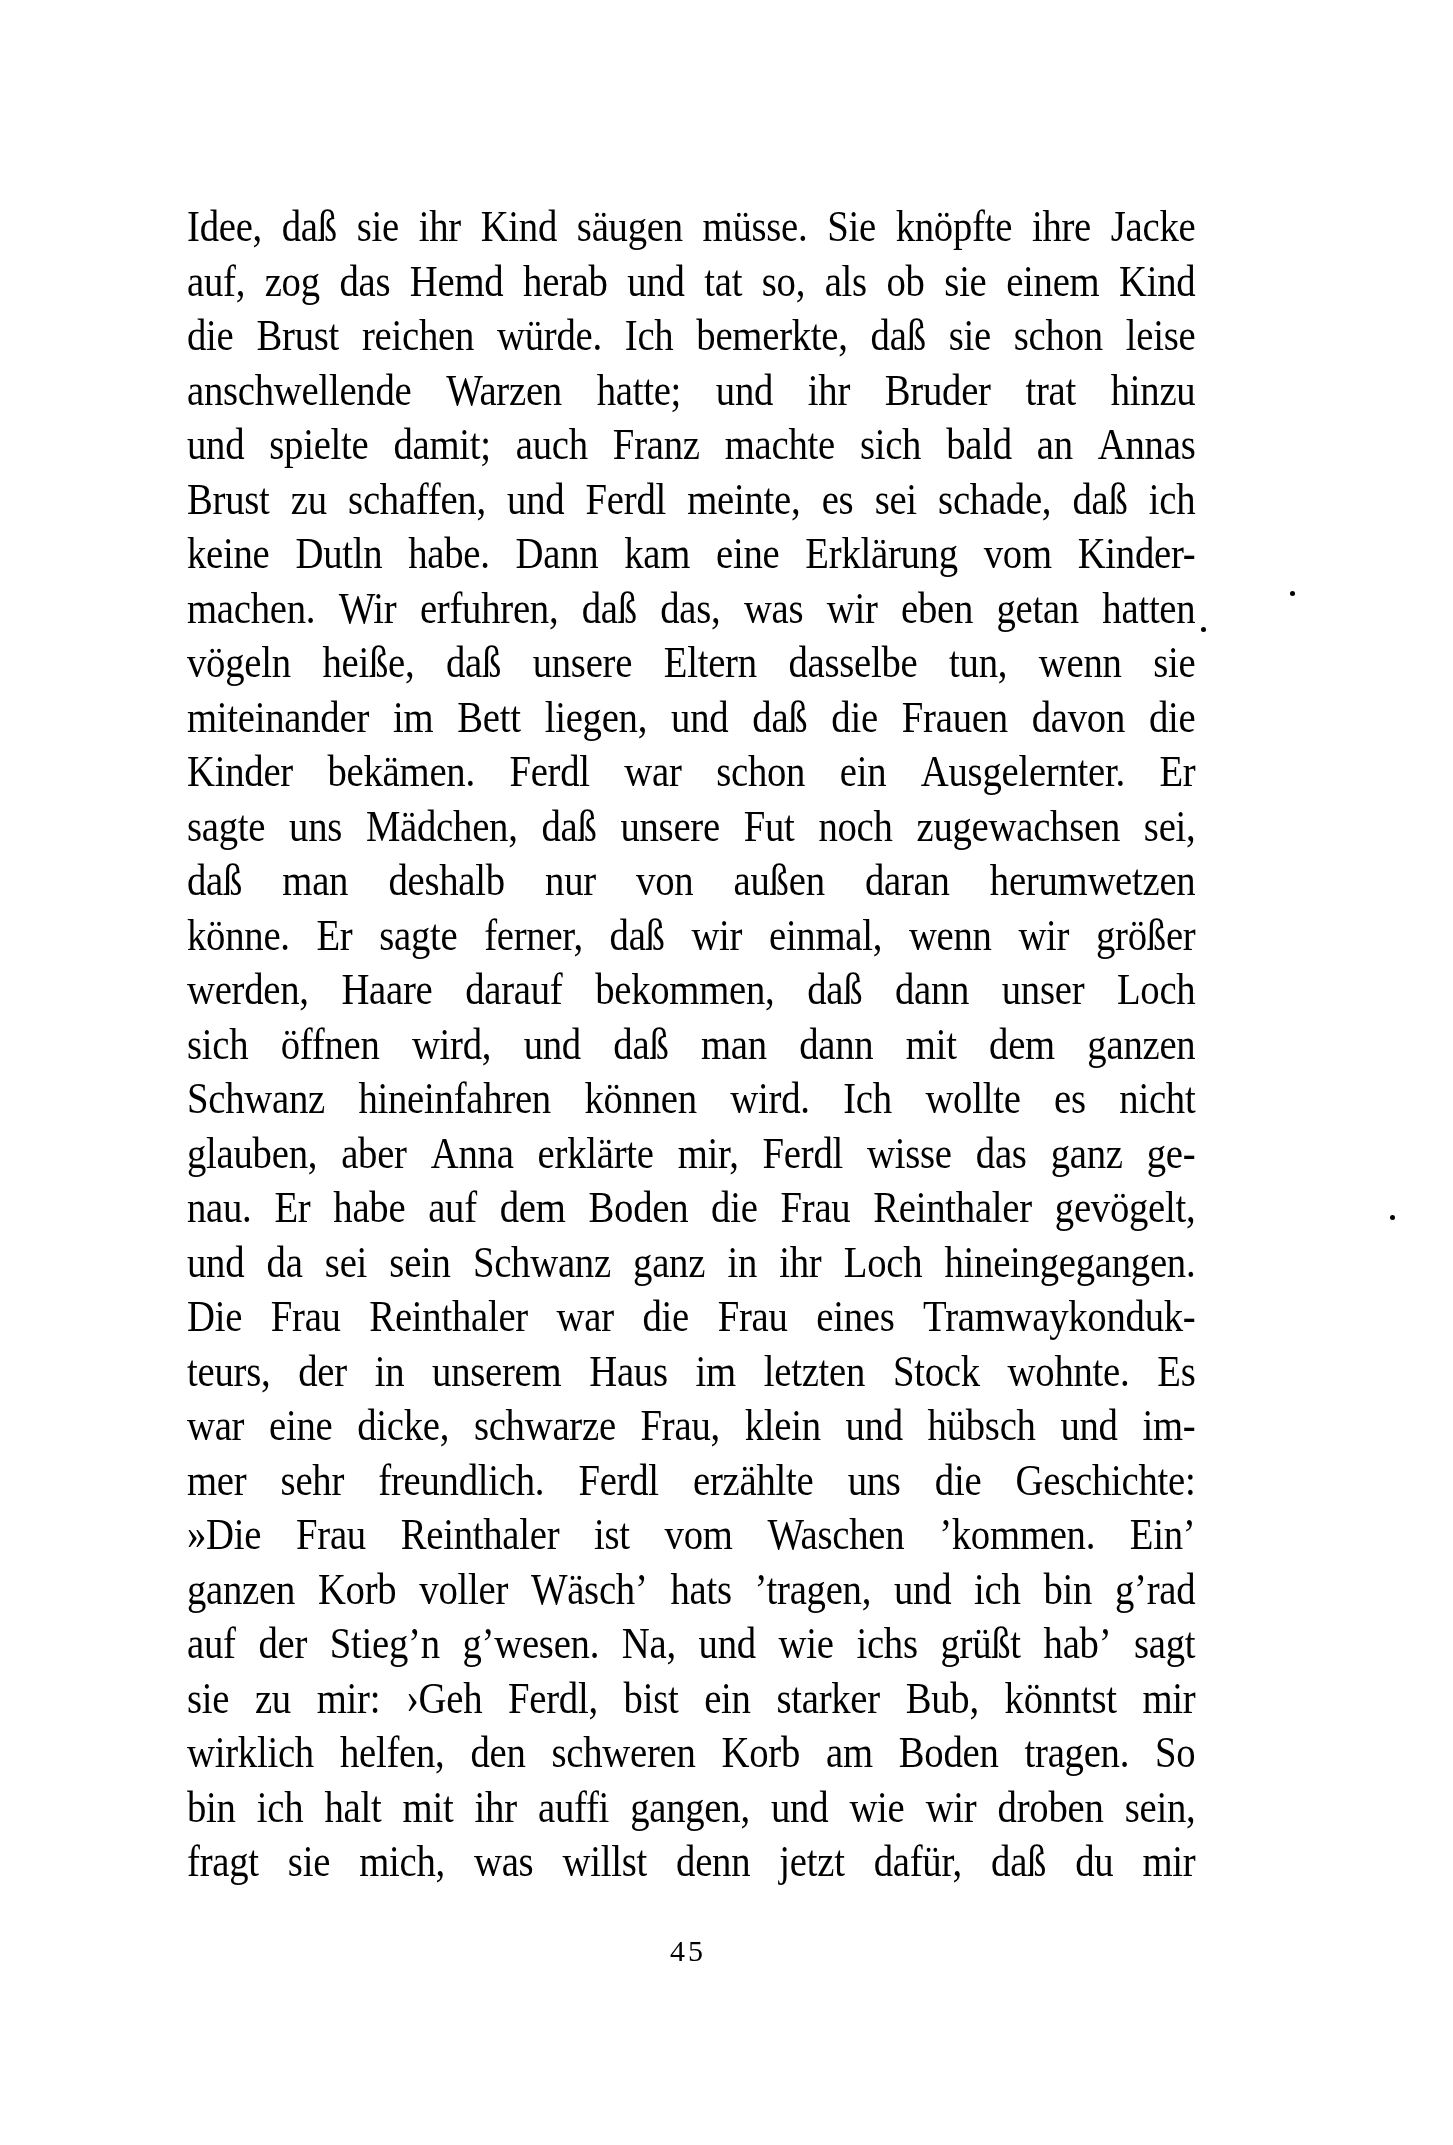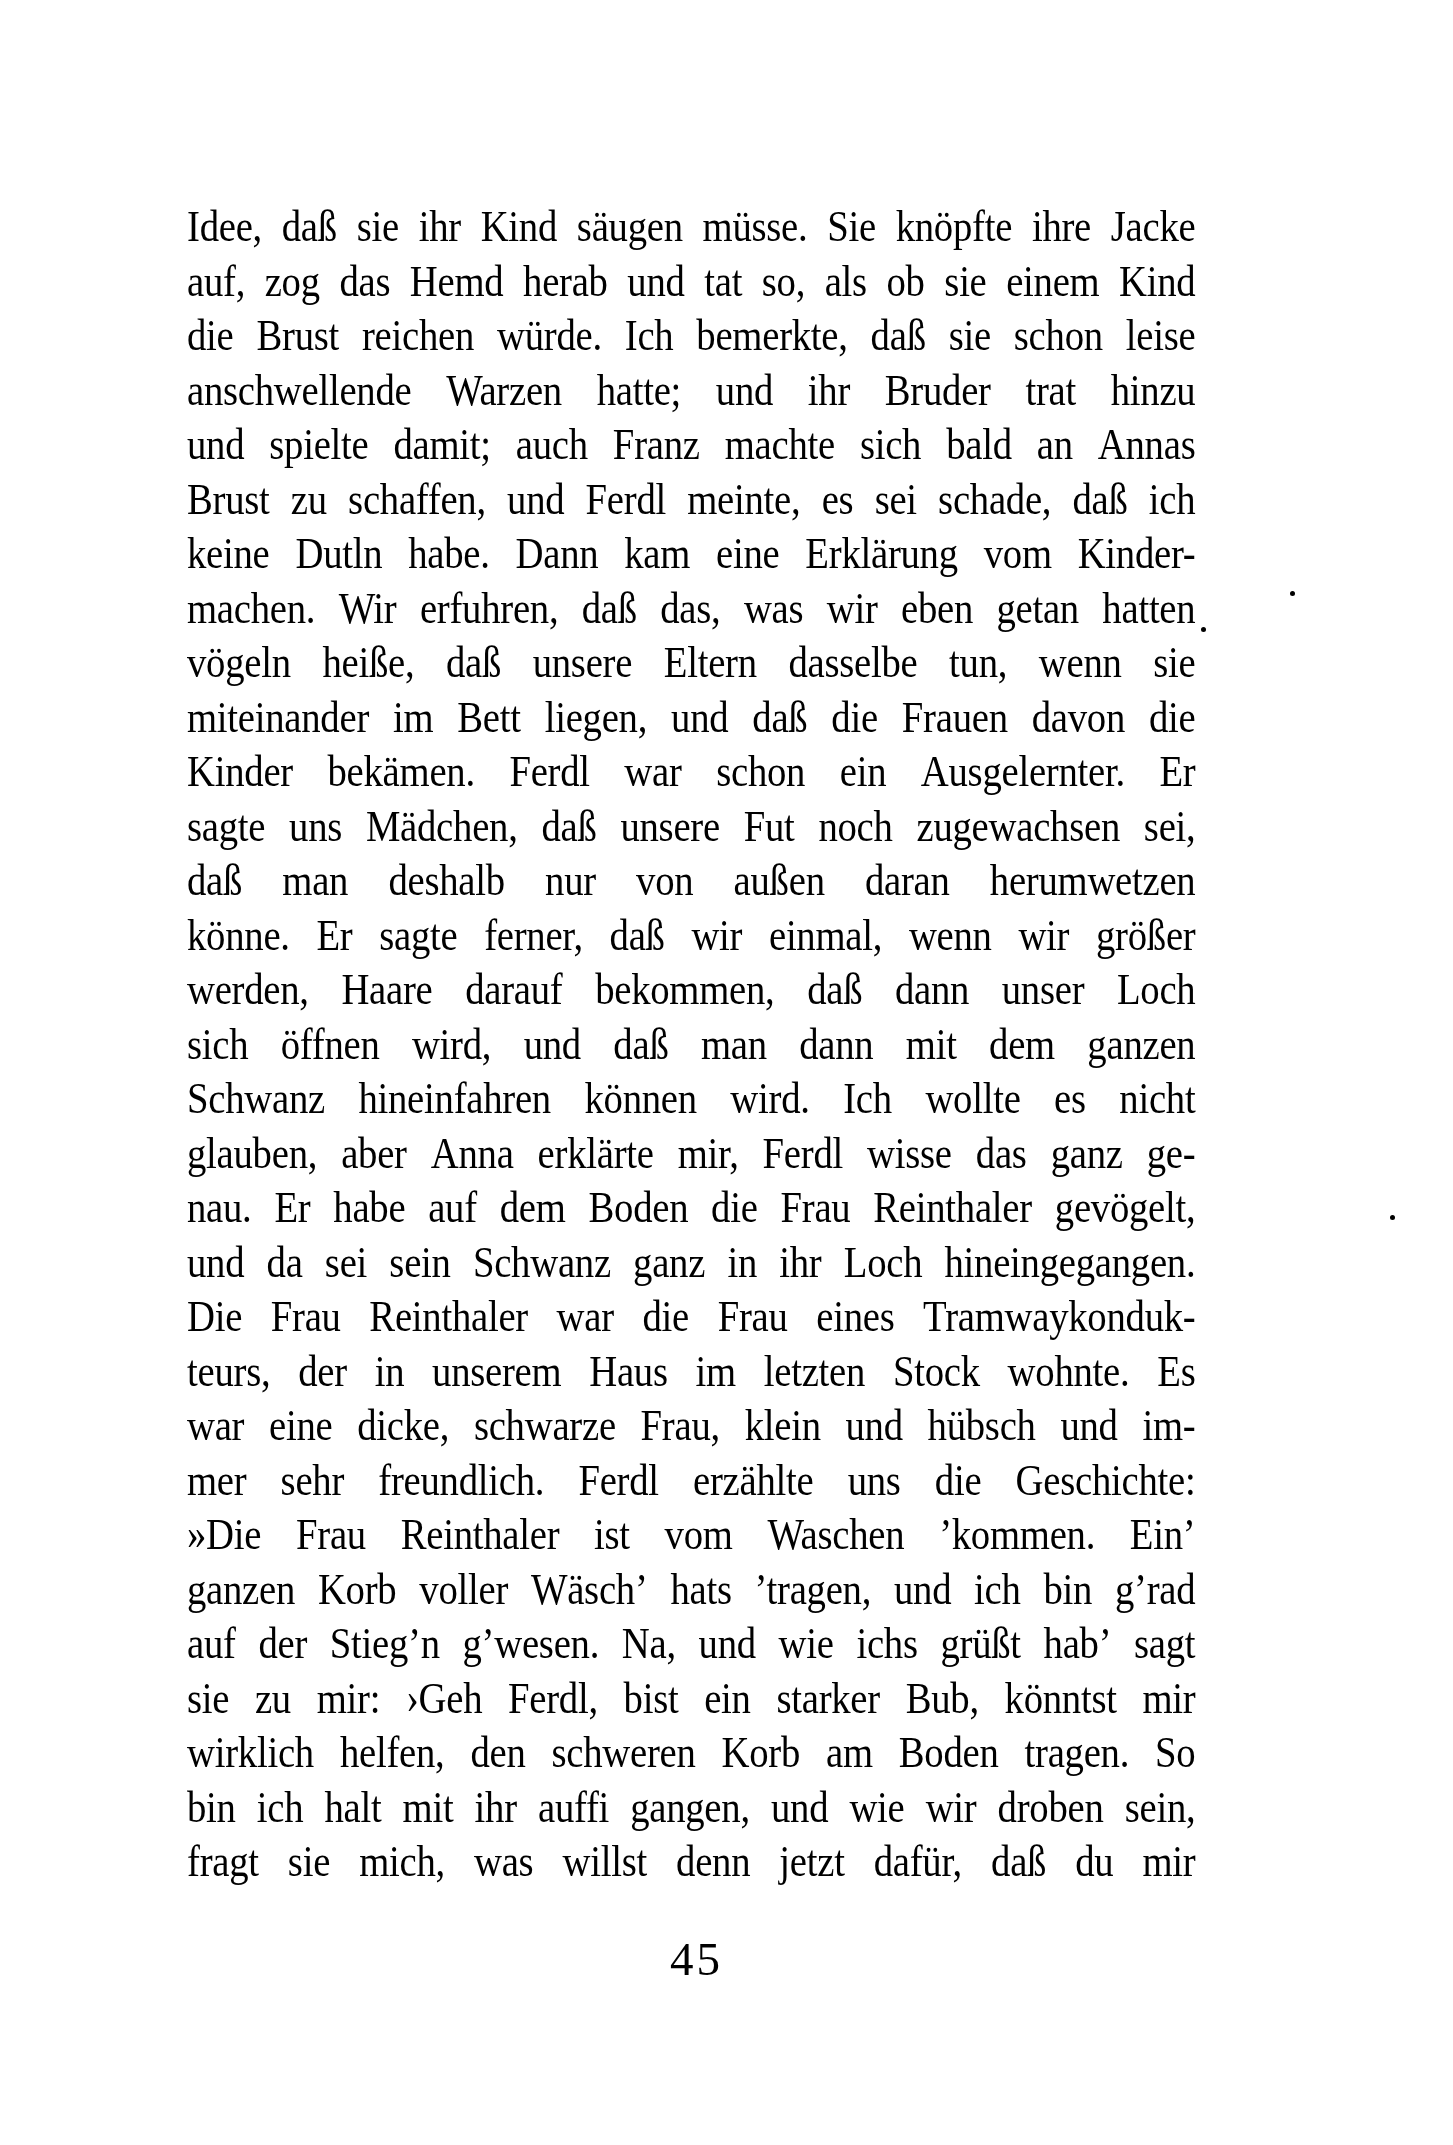--- a/index.html
+++ b/index.html
@@ -35,21 +35,21 @@
     line-height: 54.5px;
     font-size: 44px;
     white-space: nowrap;
     letter-spacing: -0.3px;
   }
   .line span { display: inline-block; }
   .page-number {
     position: absolute;
     left: 670px;
     top: 1936px;
-    font-size: 47px;
+    font-size: 30px;
     line-height: 1;
     letter-spacing: 3px;
   }
   .speck {
     position: absolute;
     width: 5px;
     height: 5px;
     background: #000;
     border-radius: 50%;
   }

